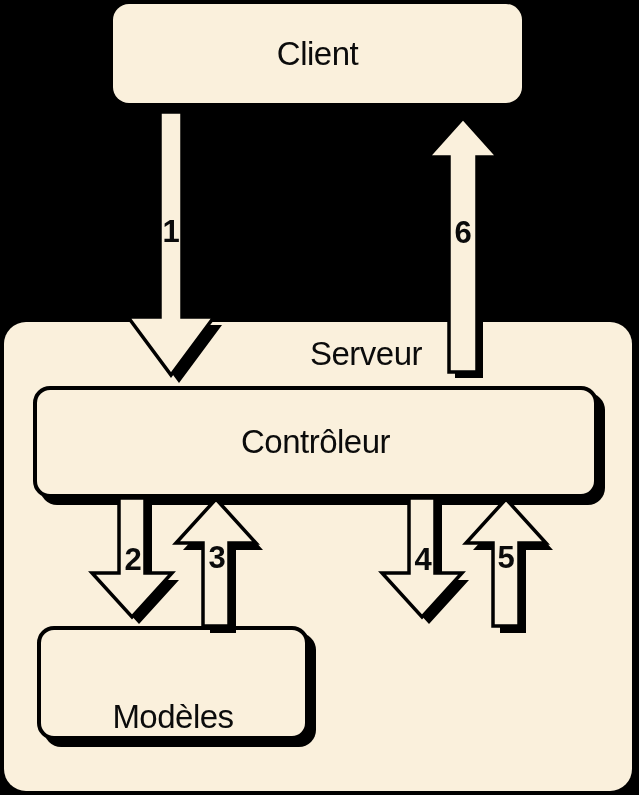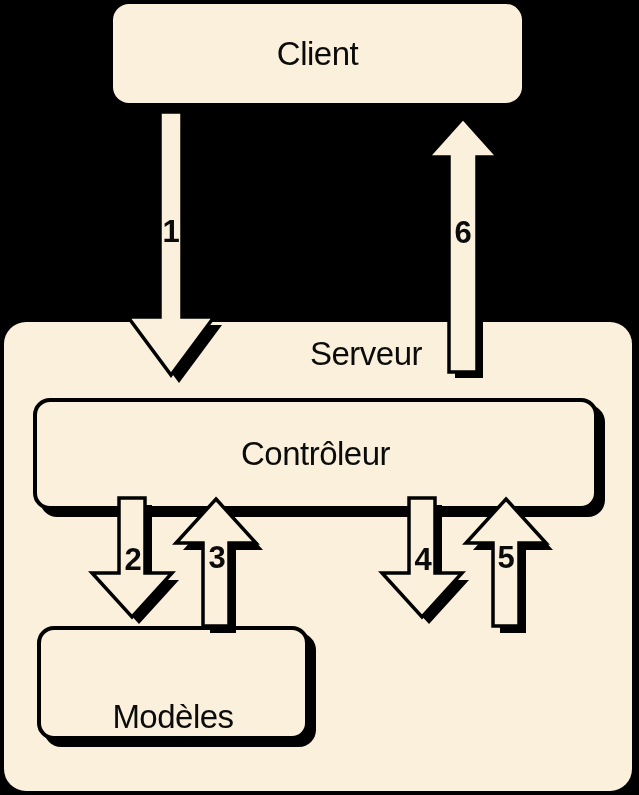--- a/index.html
+++ b/index.html
@@ -33,21 +33,21 @@
     box-shadow: 7px 7px 0 #000000;
   }
   #serveur-box {
     left: 4px; top: 322px;
     width: 628px; height: 469px;
     border-radius: 22px;
     background: #FAF0DC;
     position: absolute;
   }
   #client-box   { left: 113px; top: 4px;   width: 409px; height: 99px; }
-  #controleur-box { left: 33px;  top: 398px; width: 565px; height: 112px; }
+  #controleur-box { left: 33px;  top: 386px; width: 565px; height: 112px; }
   #modeles-box  { left: 37px;  top: 626px; width: 272px; height: 114px; align-items: flex-end; }
   #vues-box     { left: 330px; top: 626px; width: 266px; height: 114px; }
   #serveur-label {
     position: absolute;
     left: 4px; top: 336px;
     width: 628px; height: 36px;
     text-align: center;
     font-size: 33px;
     letter-spacing: -0.5px;
     line-height: 36px;

